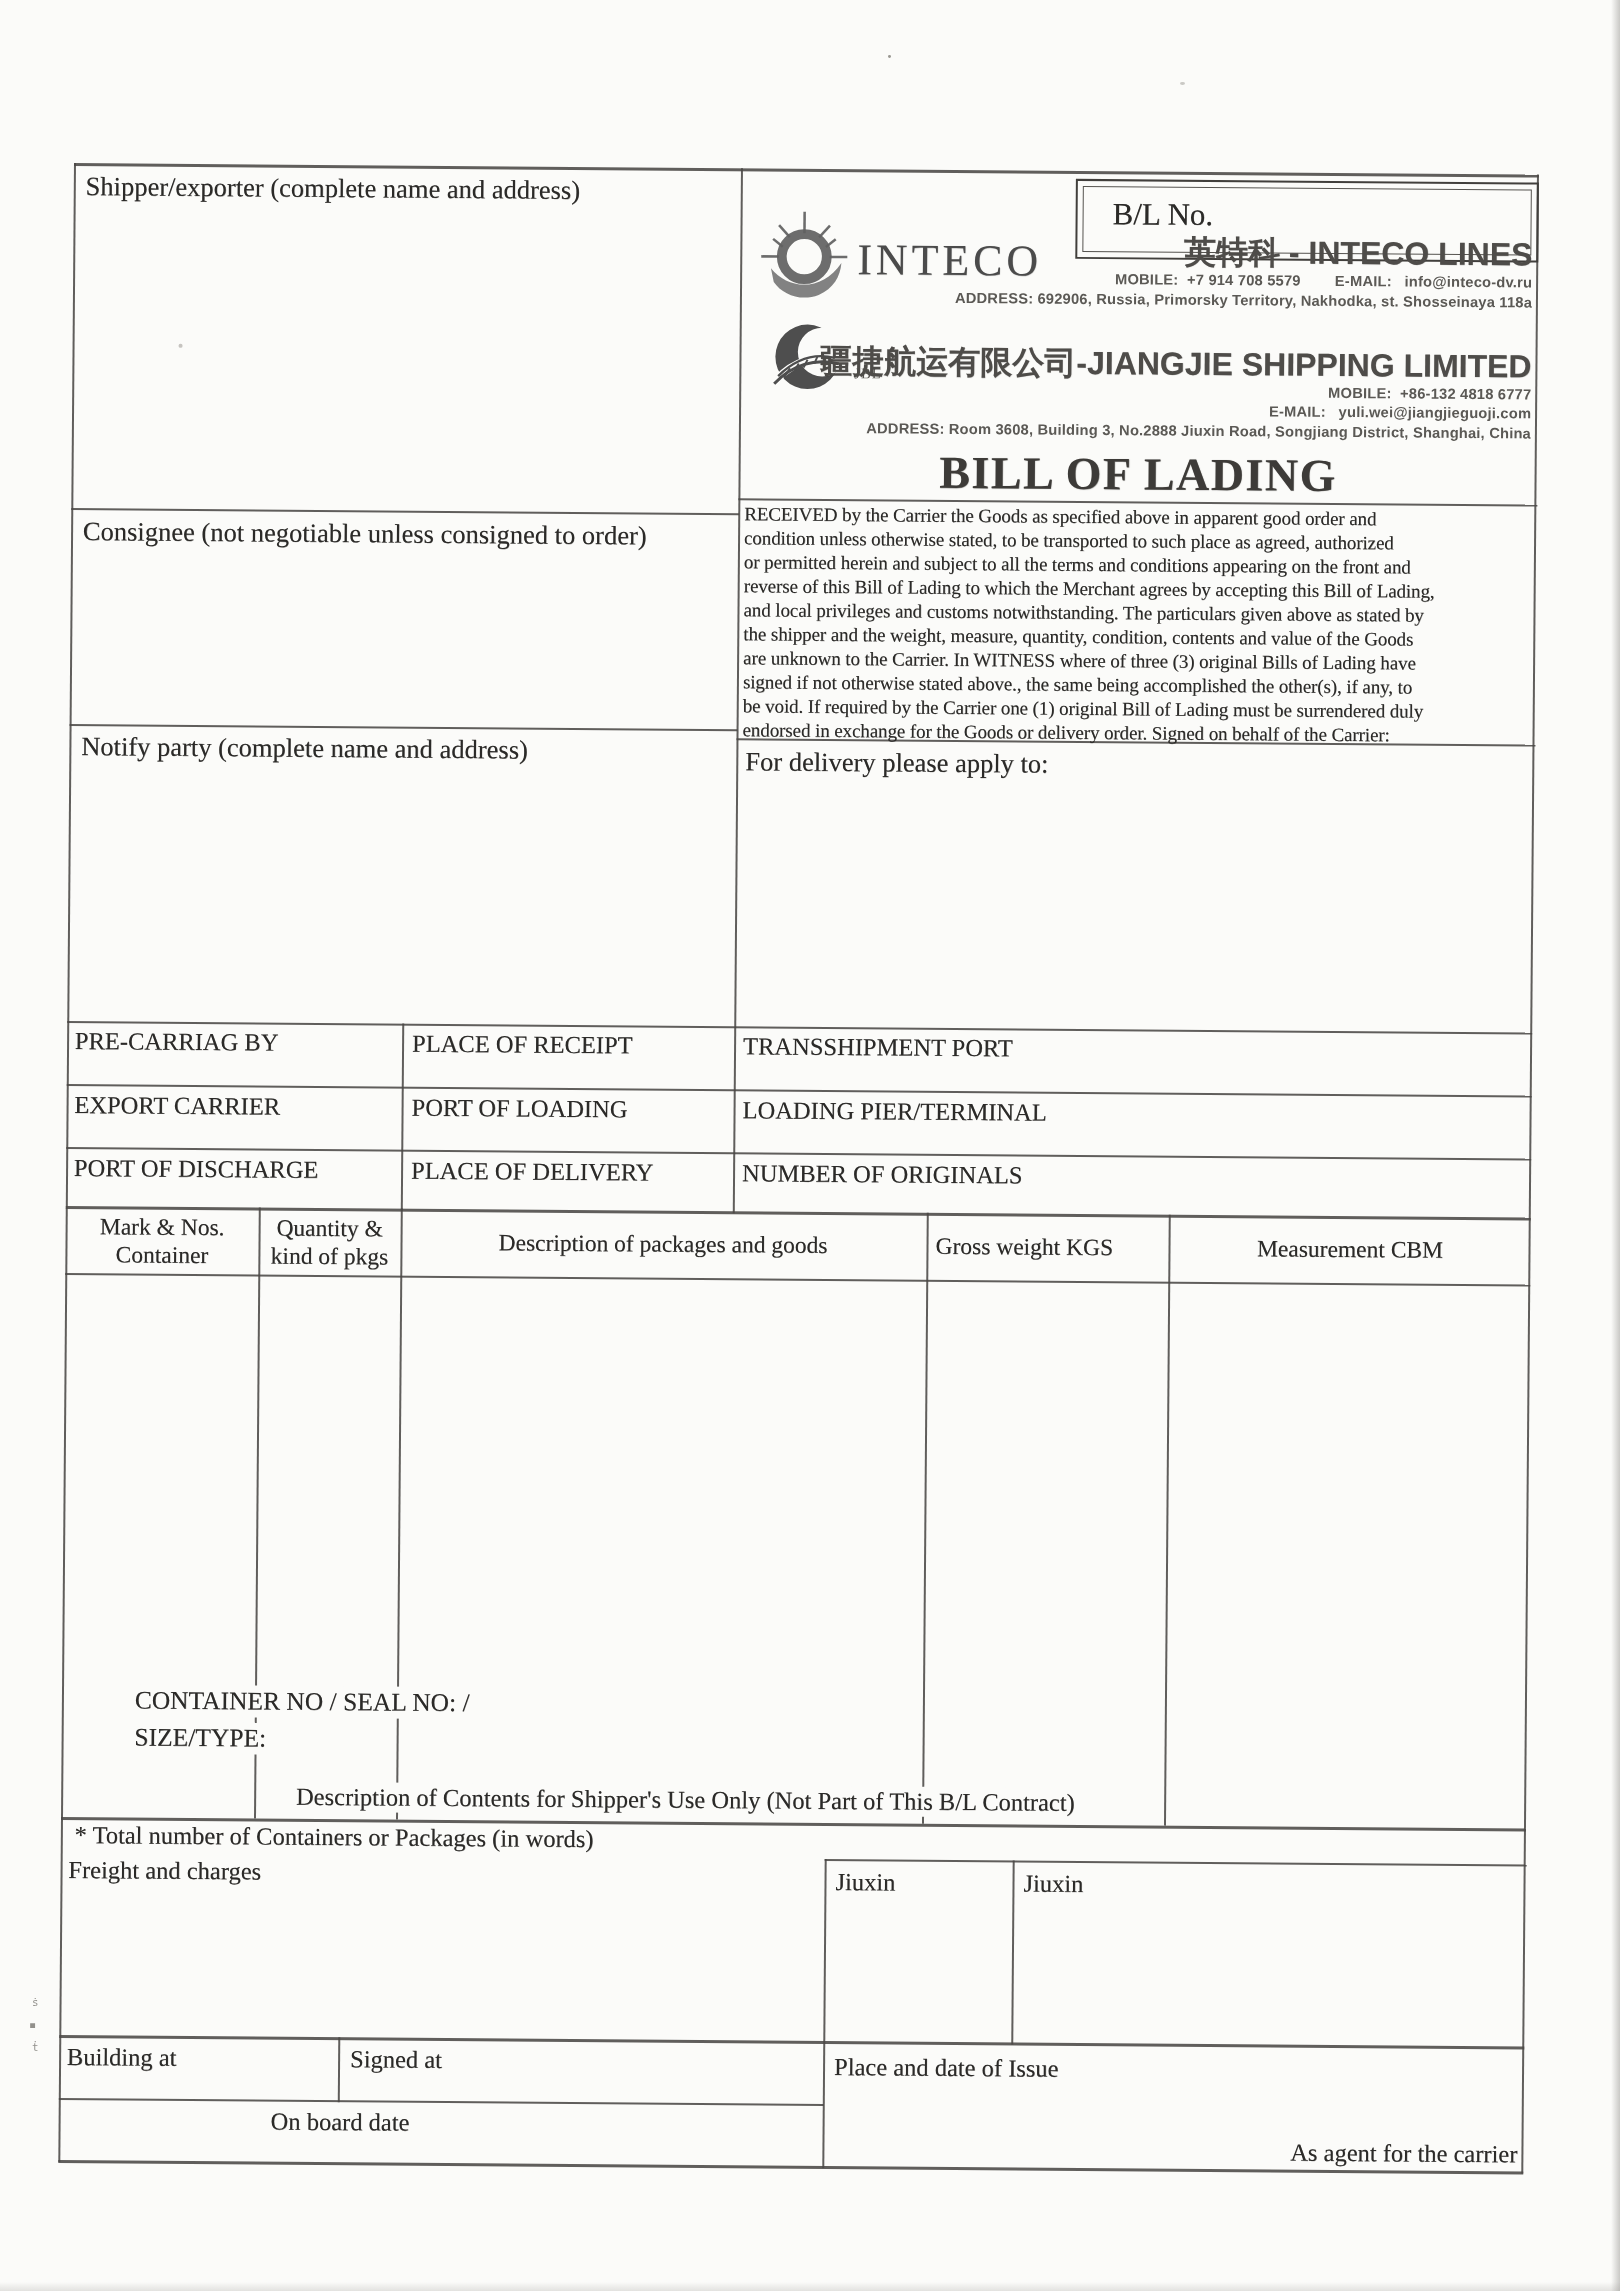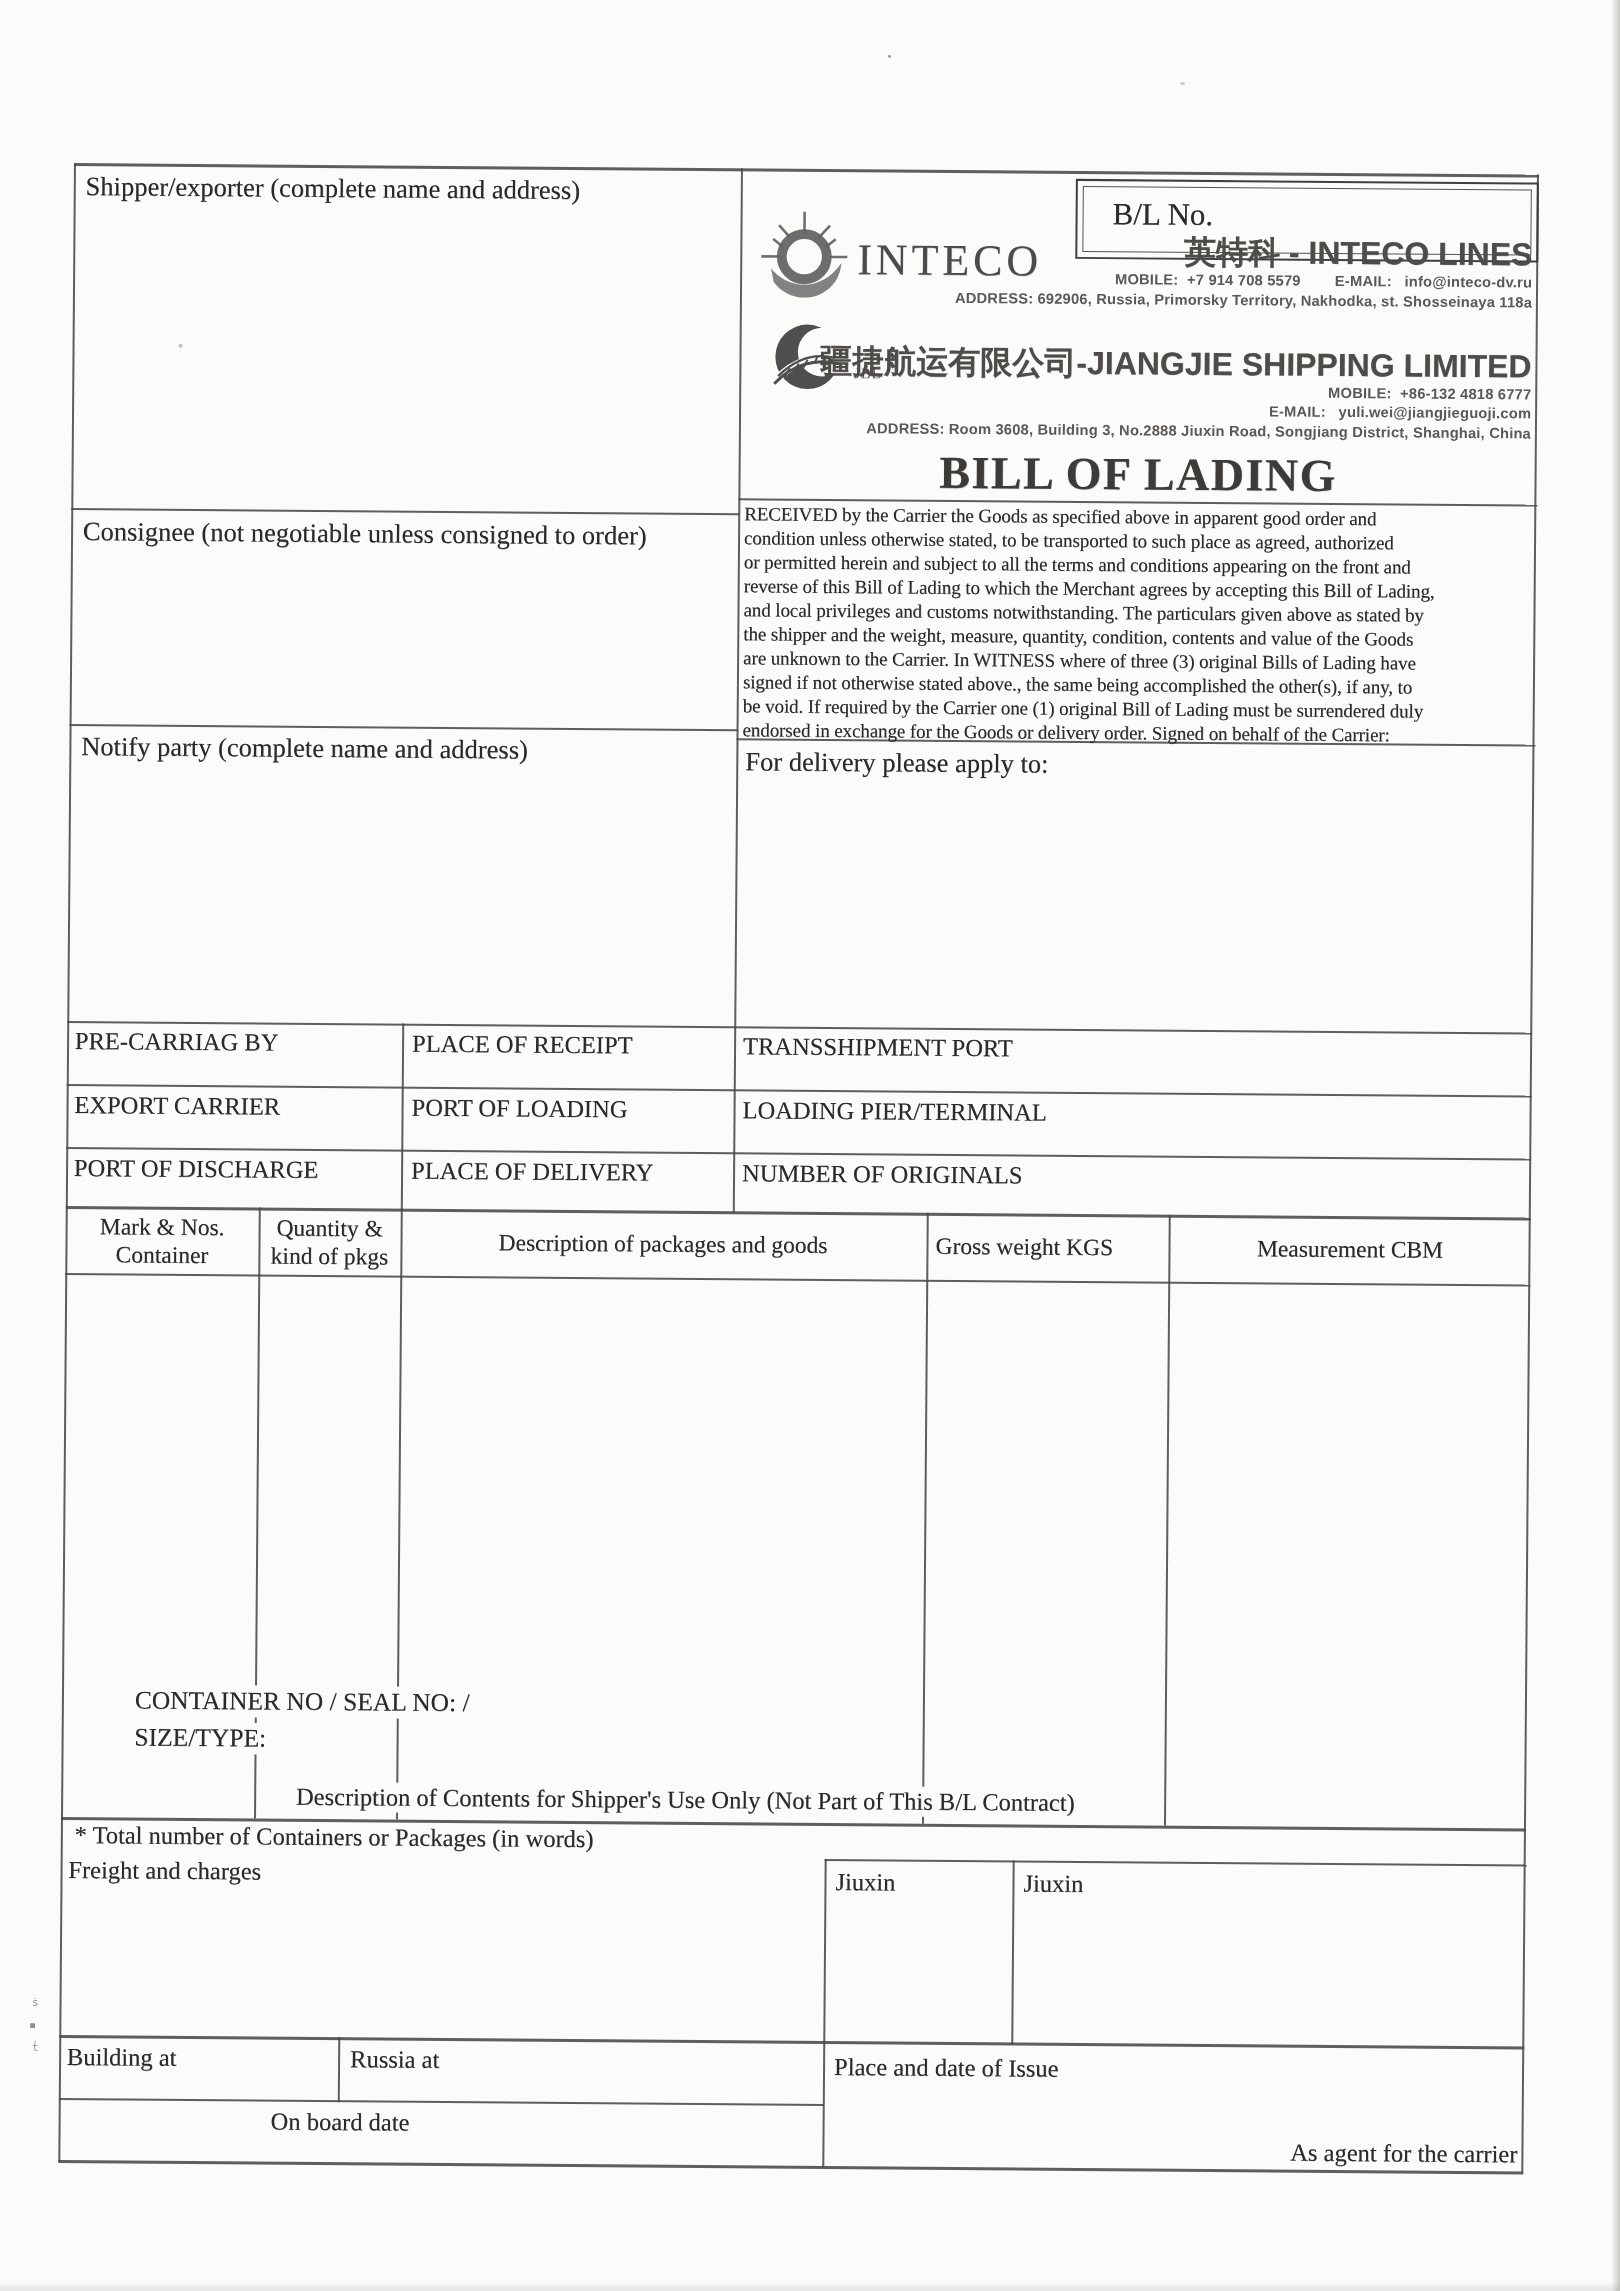--- a/index.html
+++ b/index.html
@@ -178,21 +178,21 @@
     <div class="abs ink lbl" style="left:13.7px;top:1658px;">* Total number of Containers or Packages (in words)</div>
 
     <div class="abs ink lbl" style="left:7.8px;top:1693px;">Freight and charges</div>
     <div class="abs" style="left:7.8px;top:1730px;width:745px;height:137px;"></div>
     <div class="abs ink lbl" style="left:775px;top:1699px;">Jiuxin</div>
     <div class="abs ink lbl" style="left:963px;top:1699px;">Jiuxin</div>
     <div class="abs" style="left:769px;top:1735px;width:176px;height:127px;"></div>
     <div class="abs" style="left:958px;top:1735px;width:490px;height:127px;"></div>
 
     <div class="abs ink lbl" style="left:7.8px;top:1880px;">Building at</div>
-    <div class="abs ink lbl" style="left:291px;top:1880px;">Russia at</div>
+    <div class="abs ink lbl" style="left:291px;top:1880px;">Signed at</div>
     <div class="abs ink lbl" style="left:775px;top:1884px;">Place and date of Issue</div>
 
     <div class="abs ink lbl" style="left:212px;top:1943px;">On board date</div>
     <div class="abs" style="left:392px;top:1939px;width:363px;height:54px;"></div>
 
     <div class="abs ink lbl right" style="left:667px;top:1966px;width:792px;">As agent for the carrier</div>
     <div class="abs" style="left:774px;top:1911px;width:676px;height:54px;"></div>
   </div>
 
   <div class="mmark" style="left:32px;top:1996px;">ṡ</div>

